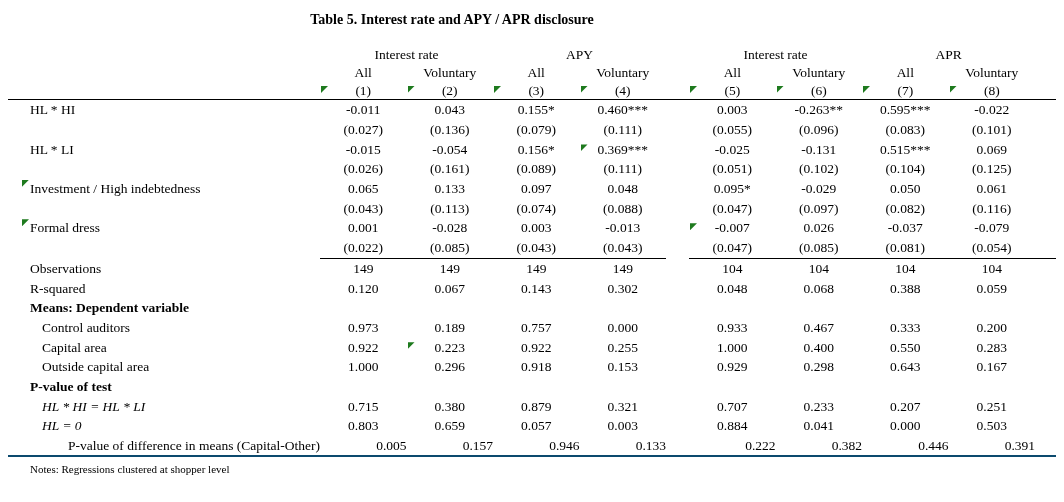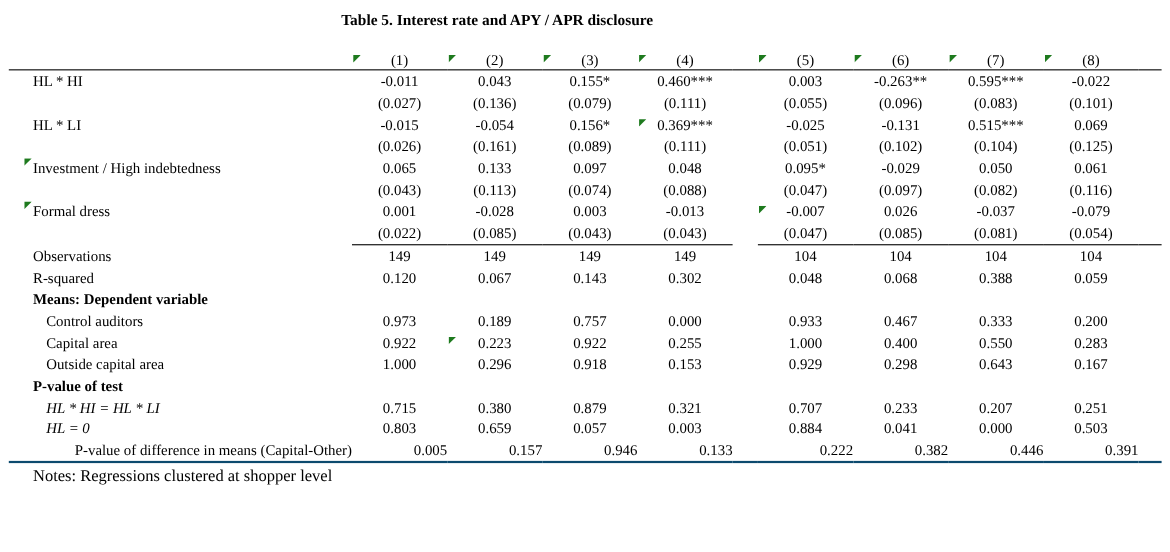--- a/index.html
+++ b/index.html
@@ -31,21 +31,21 @@
   tr.rule-below td.val, tr.rule-below td.pad{border-bottom:1px solid #000;}
   tr.thick-below td{border-bottom:2px solid #0c4a6e;text-align:right;}
   .marker{
     position:absolute;width:7px;height:7px;
     background:var(--marker,#1e7a1e);
     clip-path:polygon(0 0,100% 0,0 100%);
   }
   .cellmark{left:1px;top:5px;}
   .lblmark{left:14px;top:1px;}
   .notes{
-    margin:4px 0 0 30px;font-size:15px;line-height:16px;text-align:left;
+    margin:4px 0 0 30px;font-size:11px;line-height:16px;text-align:left;
   }
 </style>
 </head>
 <body>
 
 <div class="page">
 
   <div class="title">Table 5. Interest rate and APY / APR disclosure</div>
 
   <table>
@@ -56,20 +56,42 @@
         <col style="width:86.5px">
         <col style="width:86.5px">
       <col style="width:23px">
       <col style="width:86.5px">
         <col style="width:86.5px">
         <col style="width:86.5px">
         <col style="width:86.5px">
       <col style="width:21px">
     </colgroup>
     <thead>
+      <tr class="subgroup-row">
+        <td class="lbl"></td>
+        <td colspan="2">Interest rate</td>
+        <td colspan="2">APY</td>
+        <td class="gap"></td>
+        <td colspan="2">Interest rate</td>
+        <td colspan="2">APR</td>
+        <td class="pad"></td>
+      </tr>
+      <tr class="sample-row">
+        <td class="lbl"></td>
+        <td>All</td>
+        <td>Voluntary</td>
+        <td>All</td>
+        <td>Voluntary</td>
+        <td class="gap"></td>
+        <td>All</td>
+        <td>Voluntary</td>
+        <td>All</td>
+        <td>Voluntary</td>
+        <td class="pad"></td>
+      </tr>
       <tr class="num-row">
         <td class="lbl"></td>
         <td><span class="marker cellmark"></span><span>(1)</span></td>
         <td><span class="marker cellmark"></span><span>(2)</span></td>
         <td><span class="marker cellmark"></span><span>(3)</span></td>
         <td><span class="marker cellmark"></span><span>(4)</span></td>
         <td class="gap"></td>
         <td><span class="marker cellmark"></span><span>(5)</span></td>
         <td><span class="marker cellmark"></span><span>(6)</span></td>
         <td><span class="marker cellmark"></span><span>(7)</span></td>

